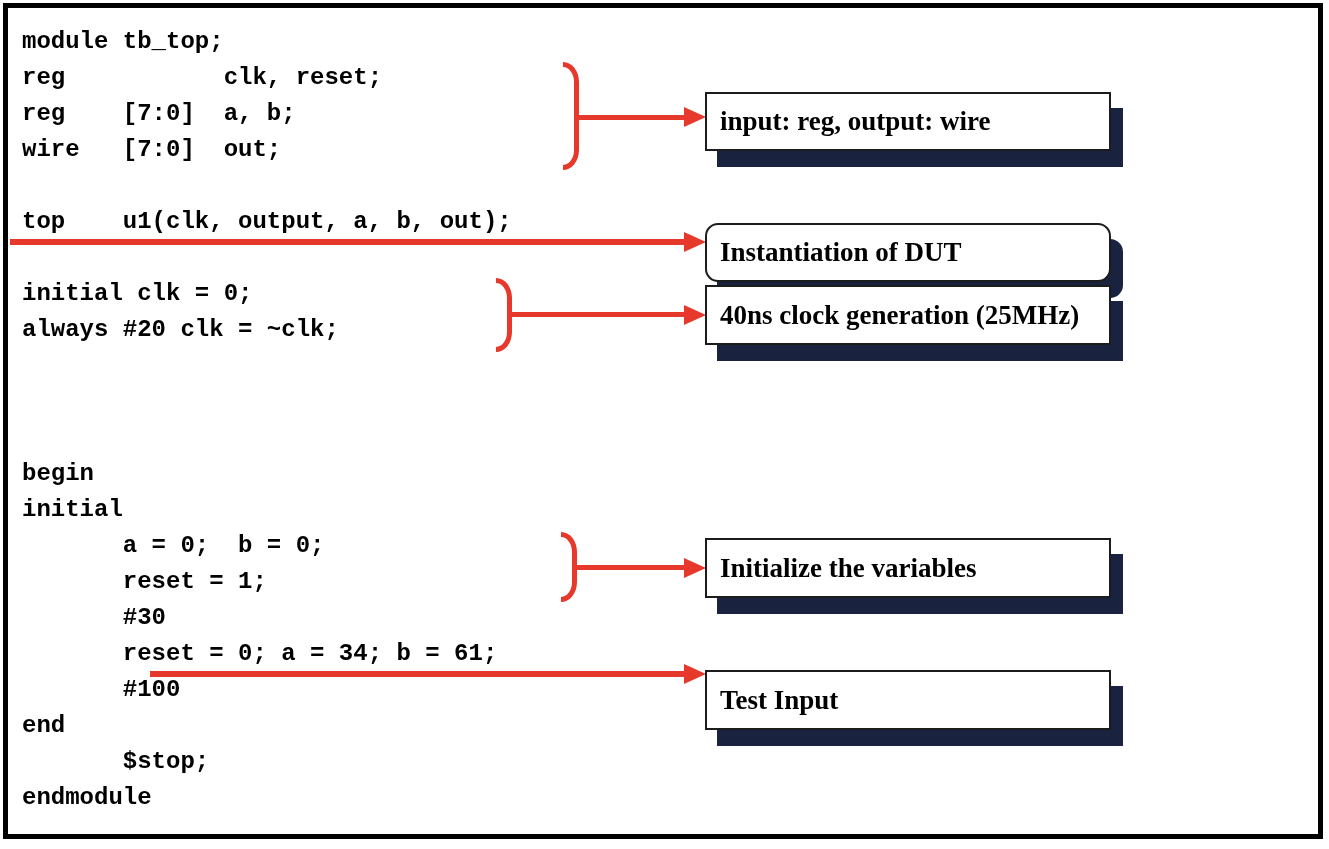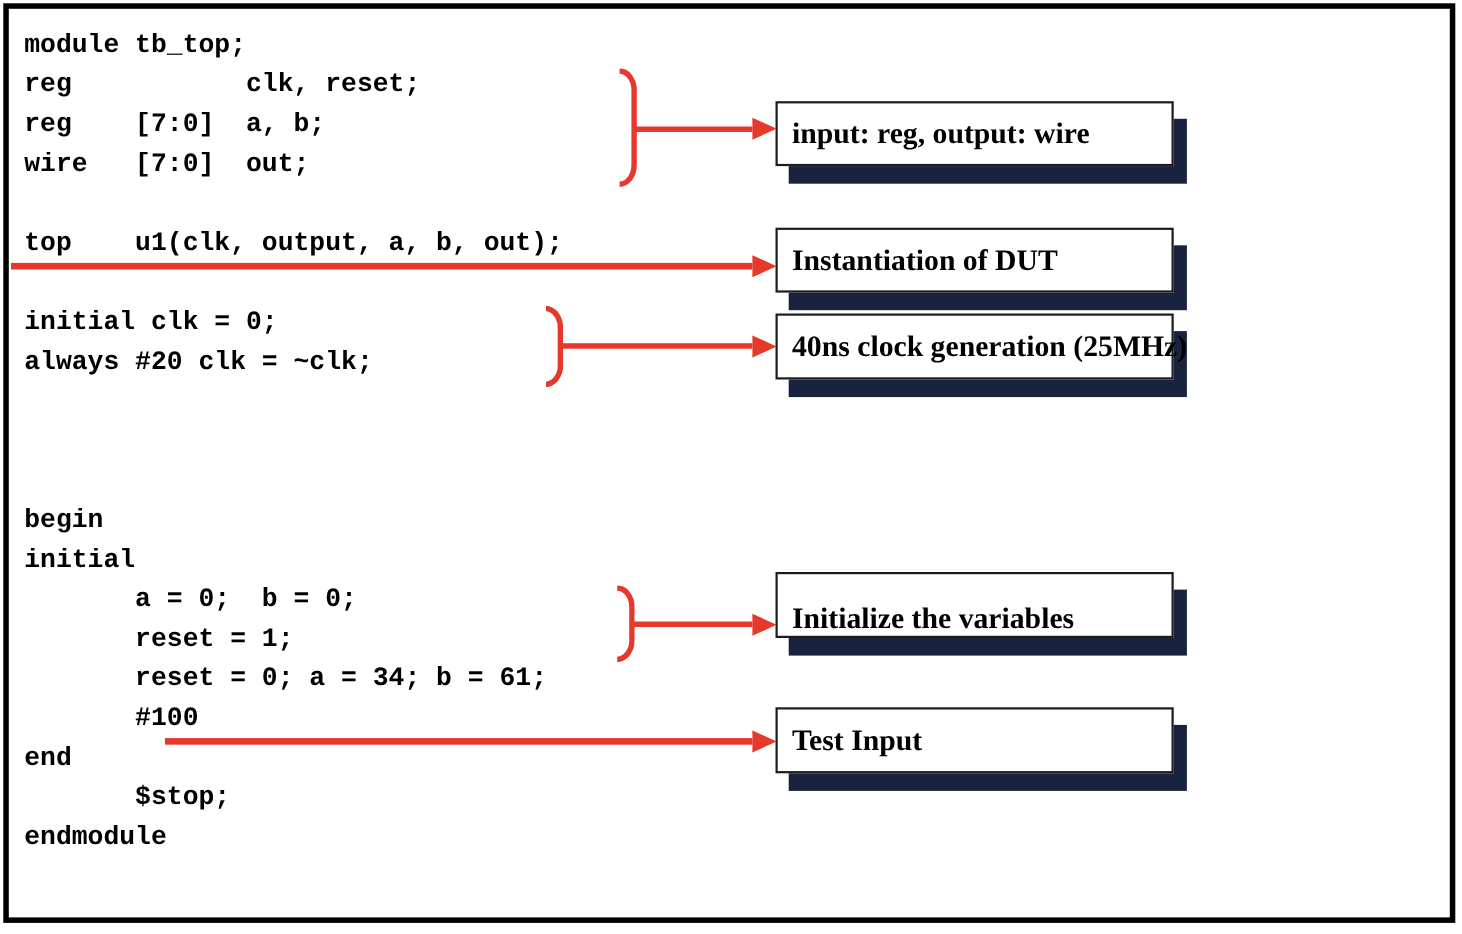--- a/index.html
+++ b/index.html
@@ -30,21 +30,21 @@
   .shaft{position:absolute;height:5px;background:#e6392c;}
   .underline{position:absolute;height:6px;background:#e6392c;}
   .ahead{
     position:absolute;width:0;height:0;
     border-top:10px solid transparent;
     border-bottom:10px solid transparent;
     border-left:22px solid #e6392c;
   }
   
   .callout{
-    position:absolute;left:705px;width:362px;height:59px;
+    position:absolute;left:705px;width:406px;height:59px;
     background:#ffffff;border:2px solid #1c1c1c;box-sizing:border-box;
     box-shadow:12px 16px 0 #19233f;
     display:flex;align-items:center;
     padding-left:13px;
     font-family:"Liberation Serif","DejaVu Serif",serif;
     font-weight:bold;font-size:27px;color:#000000;
     white-space:nowrap;
   }
 </style>
 </head>
@@ -62,20 +62,21 @@
     <div class="code-line"></div>
     <div class="code-line">initial clk = 0;</div>
     <div class="code-line">always #20 clk = ~clk;</div>
     <div class="code-line"></div>
     <div class="code-line"></div>
     <div class="code-line"></div>
     <div class="code-line">begin</div>
     <div class="code-line">initial</div>
     <div class="code-line">       a = 0;  b = 0;</div>
     <div class="code-line">       reset = 1;</div>
+    <div class="code-line">       #30</div>
     <div class="code-line">       reset = 0; a = 34; b = 61;</div>
     <div class="code-line">       #100</div>
     <div class="code-line">end</div>
     <div class="code-line">       $stop;</div>
     <div class="code-line">endmodule</div>
   </div>
 
 <div class="brace" style="left:563px;top:62px;width:16px;height:108px;"></div>
 <div class="shaft" style="left:577px;top:115px;width:107px;"></div>
 <div class="ahead" style="left:684px;top:107px;"></div>
@@ -90,24 +91,24 @@
 <div class="brace" style="left:561px;top:532px;width:16px;height:70px;"></div>
 <div class="shaft" style="left:575px;top:565px;width:109px;"></div>
 <div class="ahead" style="left:684px;top:558px;"></div>
 
 <div class="underline" style="left:150px;top:671px;width:534px;"></div>
 <div class="ahead" style="left:684px;top:664px;"></div>
 
 <div class="callout" style="top:92px;">
   <span>input: reg, output: wire</span>
 </div>
-<div class="callout" style="top:207px;">
+<div class="callout" style="top:223px;border-radius:13px;">
   <span>Instantiation of DUT</span>
 </div>
 <div class="callout" style="top:285px;height:60px;text-align:center;">
   <span>40ns clock generation (25MHz)</span>
 </div>
-<div class="callout" style="top:520px;height:60px;align-items:flex-end;">
+<div class="callout" style="top:538px;height:60px;">
   <span>Initialize the variables</span>
 </div>
-<div class="callout" style="top:643px;height:60px;">
+<div class="callout" style="top:670px;height:60px;">
   <span>Test Input</span>
 </div>
 
 </body></html>

